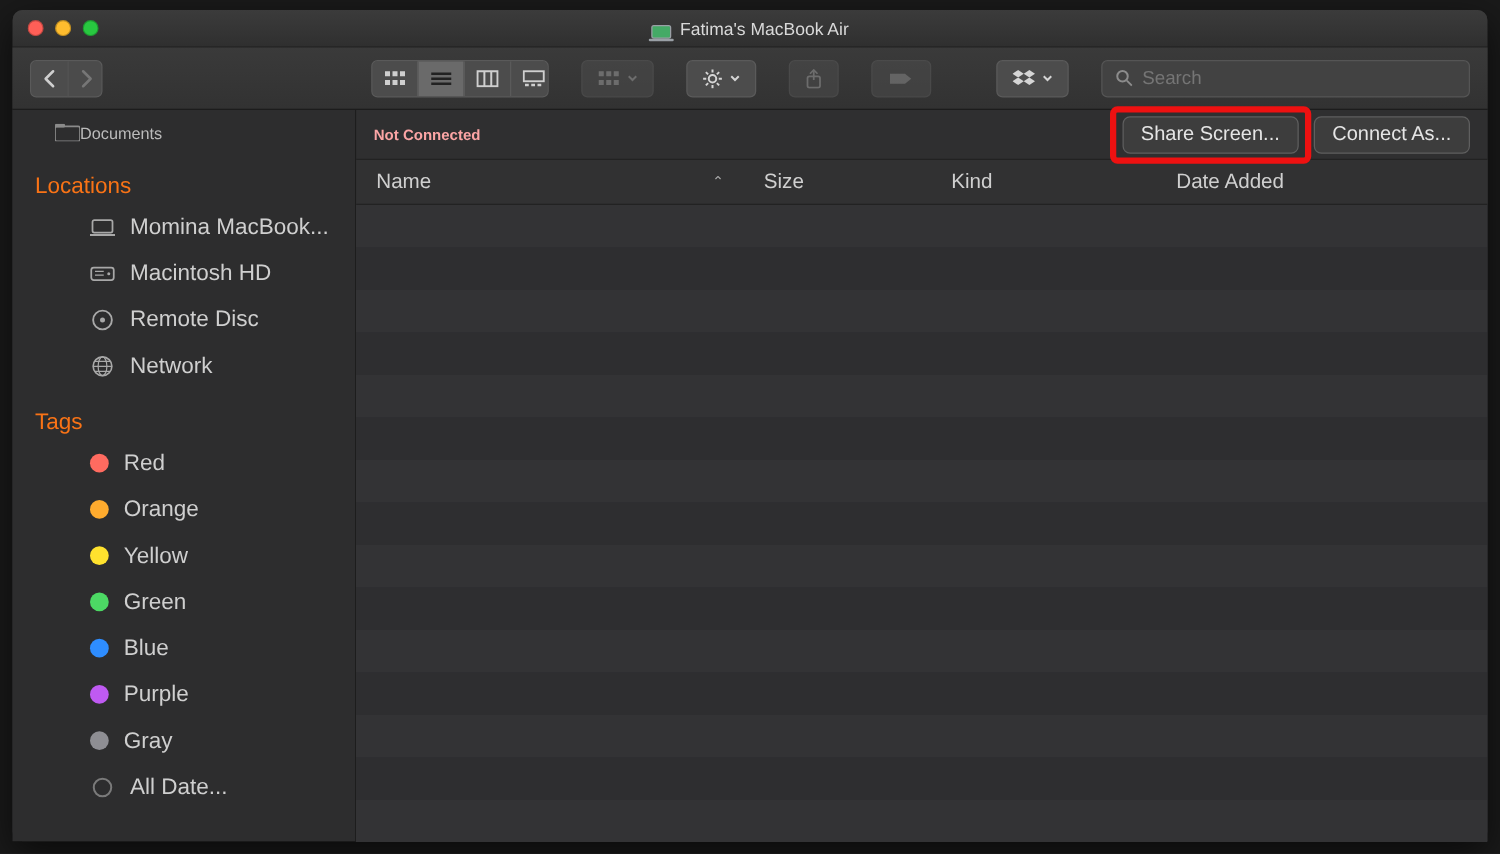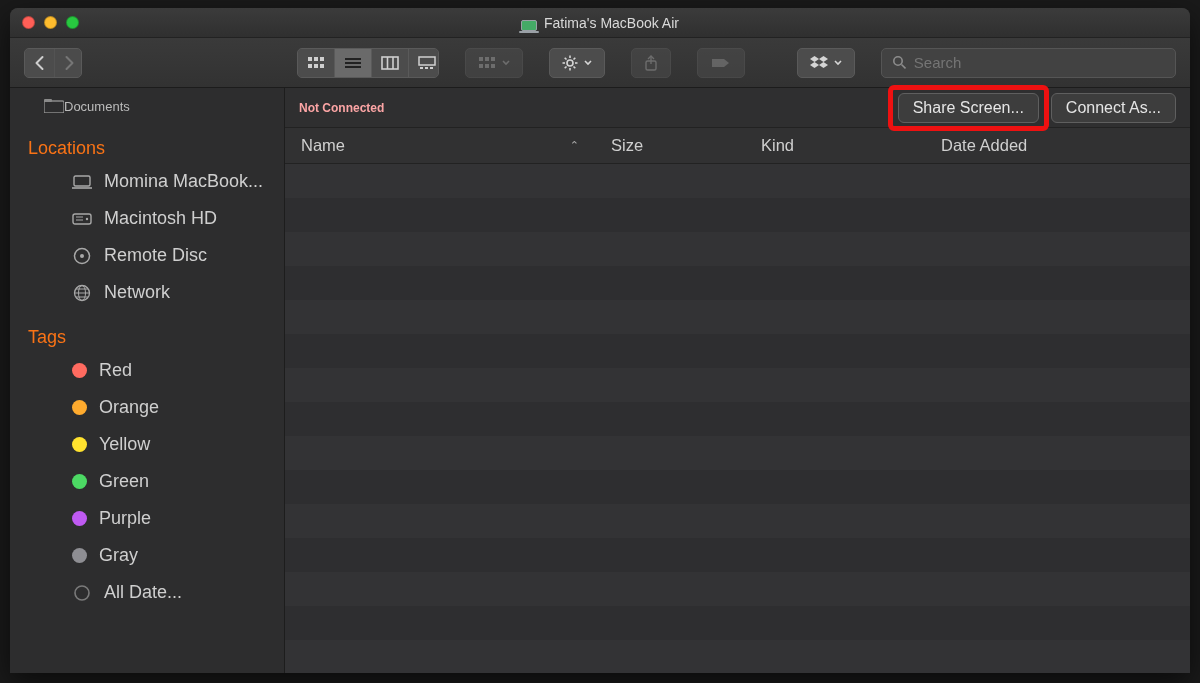--- a/index.html
+++ b/index.html
@@ -271,20 +271,24 @@
         </div>
       <div class="sb-item">
           <span class="tag-dot" style="background:#ffe22e"></span>
           <span>Yellow</span>
         </div>
       <div class="sb-item">
           <span class="tag-dot" style="background:#4cd964"></span>
           <span>Green</span>
         </div>
       <div class="sb-item">
+          <span class="tag-dot" style="background:#2e8dff"></span>
+          <span>Blue</span>
+        </div>
+      <div class="sb-item">
           <span class="tag-dot" style="background:#bf5af2"></span>
           <span>Purple</span>
         </div>
       <div class="sb-item">
           <span class="tag-dot" style="background:#8e8e93"></span>
           <span>Gray</span>
         </div>
       <div class="sb-item">
         <span class="sb-icon">
             <svg width="18" height="18">

